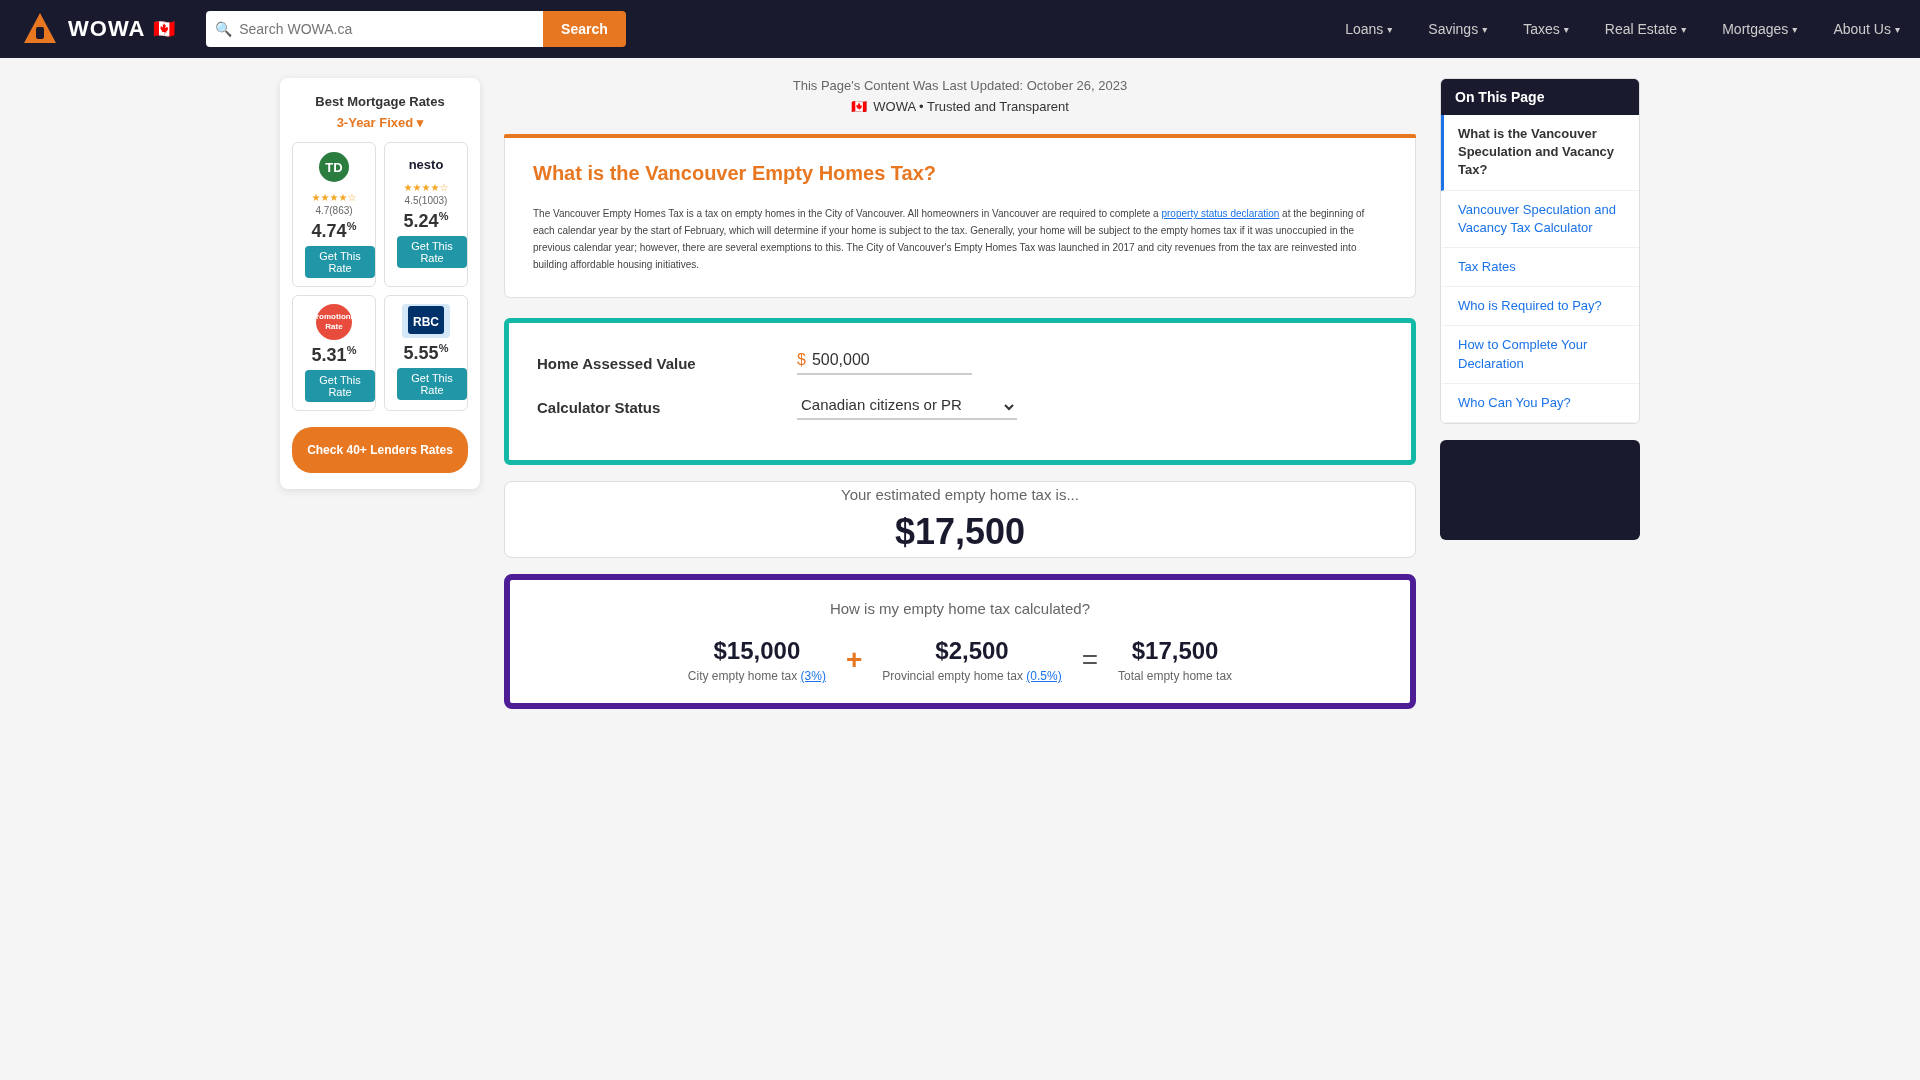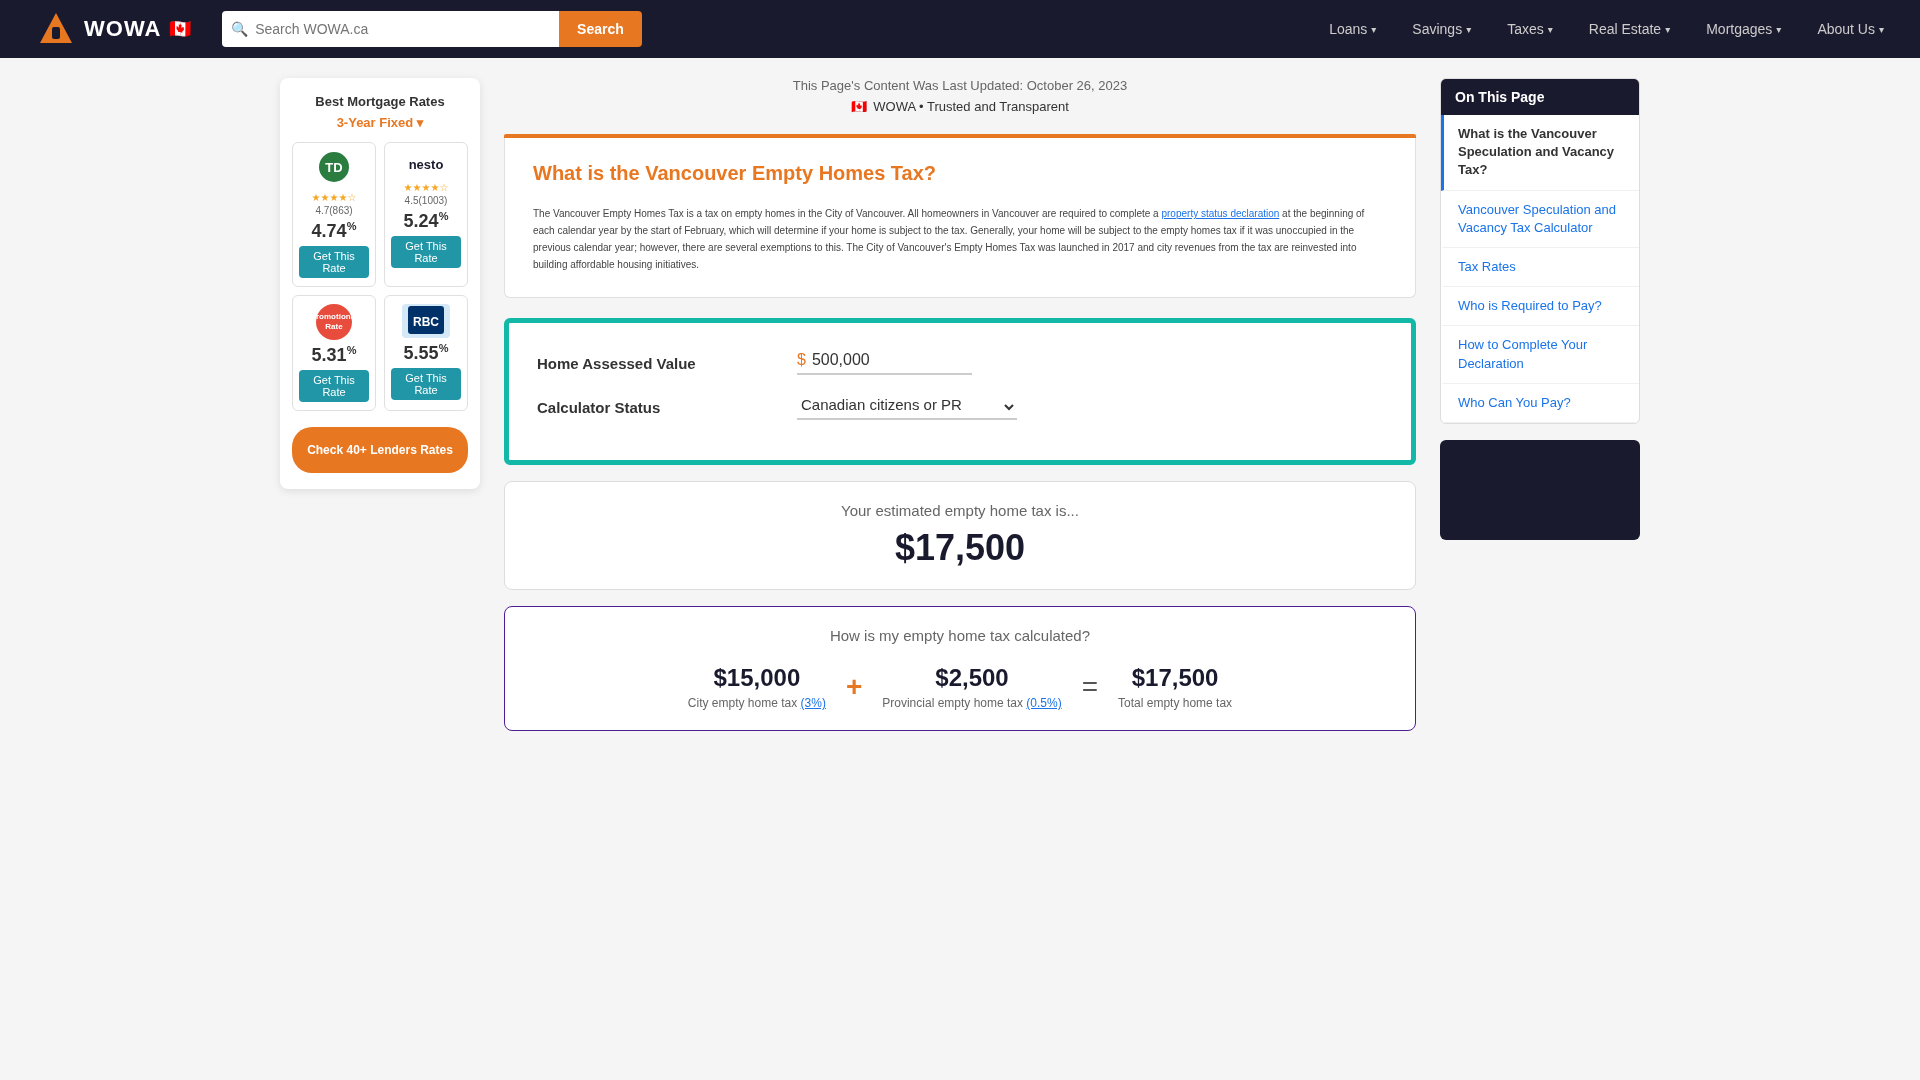--- a/index.html
+++ b/index.html
@@ -3,21 +3,21 @@
   <meta charset="utf-8">
   <style>
     * { box-sizing: border-box; margin: 0; padding: 0; }
     body { font-family: -apple-system, BlinkMacSystemFont, 'Segoe UI', sans-serif; background: #f5f5f5; color: #333; font-size: 14px; }
 
     
     .header {
       background: #1a1a2e;
       display: flex;
       align-items: center;
-      padding: 0 36px;
+      padding: 0 20px;
       height: 58px;
       gap: 20px;
     }
     .logo-area {
       display: flex;
       align-items: center;
       gap: 8px;
       text-decoration: none;
     }
     .logo-icon {
@@ -161,20 +161,21 @@
     .get-rate-btn {
       background: #2196a6;
       color: white;
       border: none;
       border-radius: 4px;
       padding: 4px 8px;
       font-size: 11px;
       cursor: pointer;
       width: 100%;
       margin-top: 4px;
+      margin-left: 6px;
     }
     .promotional-badge {
       background: #e74c3c;
       color: white;
       border-radius: 50%;
       width: 36px;
       height: 36px;
       display: flex;
       align-items: center;
       justify-content: center;
@@ -316,39 +317,39 @@
       background: transparent;
       padding-bottom: 4px;
       cursor: pointer;
       width: 220px;
     }
 
     
     .result-box {
       border: 1px solid #ddd;
       border-radius: 8px;
-      padding: 20px;
+      padding: 4px;
       text-align: center;
       margin-bottom: 16px;
       background: white;
     }
     .result-label {
       color: #666;
       font-size: 15px;
       margin-bottom: 8px;
     }
     .result-amount {
       font-size: 36px;
       font-weight: 700;
       color: #1a1a2e;
     }
 
     
     .breakdown-box {
-      border: 1px solid #4c1d95;
+      border: 6px solid #4c1d95;
       border-radius: 8px;
       padding: 20px 12px;
       background: white;
     }
     .breakdown-title {
       text-align: center;
       color: #666;
       font-size: 15px;
       margin-bottom: 20px;
     }

